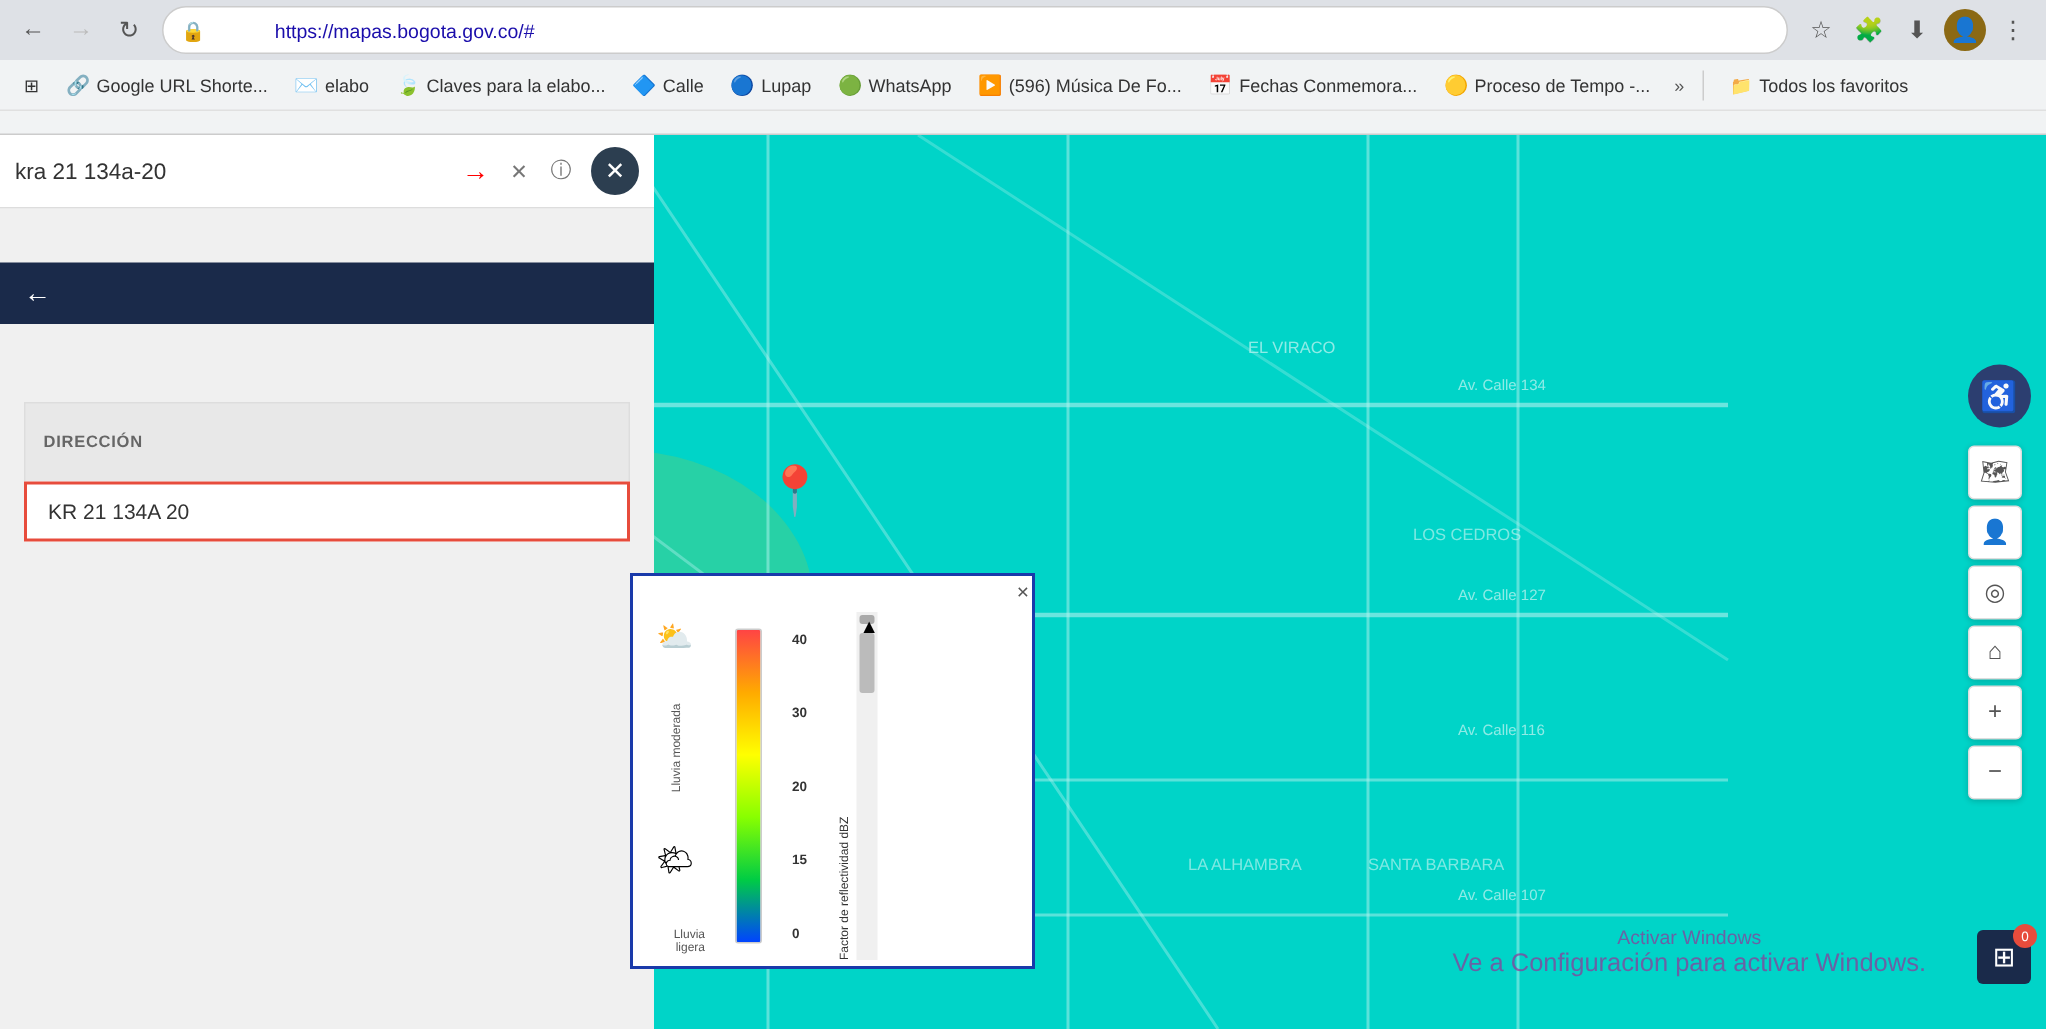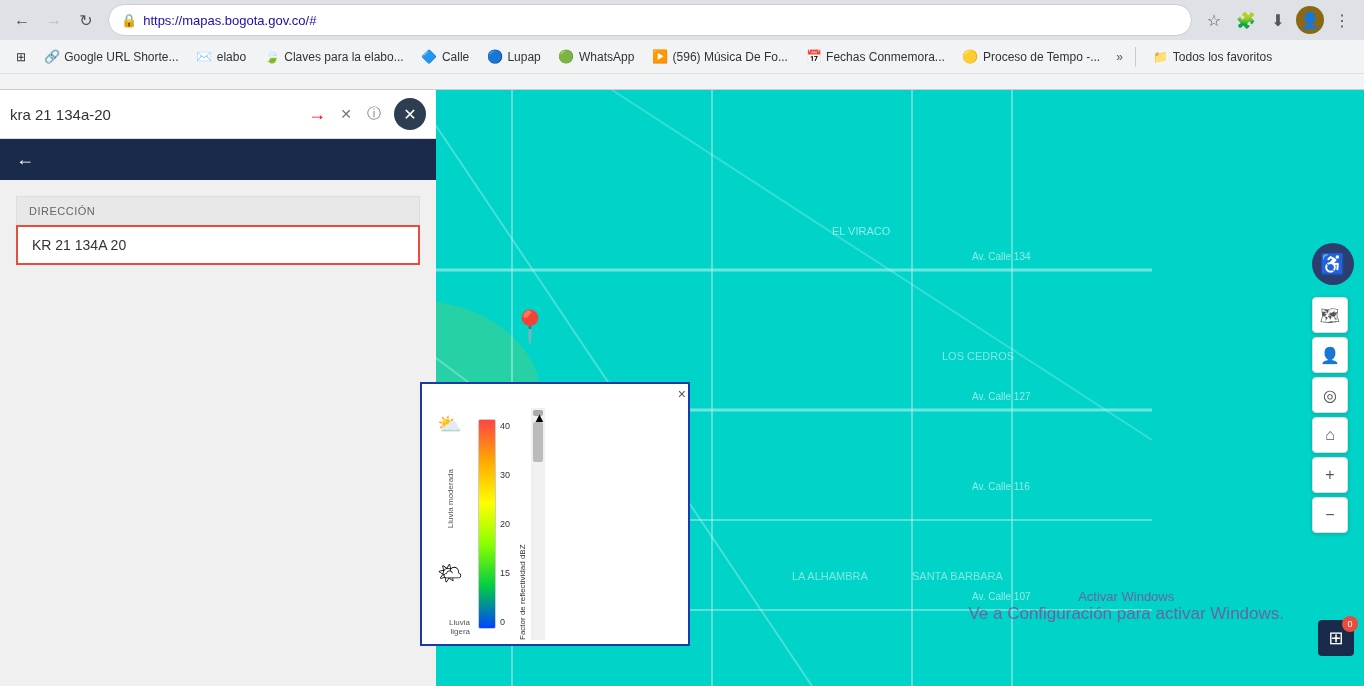--- a/index.html
+++ b/index.html
@@ -6,73 +6,73 @@
     body { font-family: Arial, sans-serif; font-size: 13px; overflow: hidden; width: 1364px; height: 686px; }
 
     
     .browser-chrome { background: #f1f3f4; height: 90px; border-bottom: 1px solid #ccc; }
     .browser-titlebar { height: 40px; display: flex; align-items: center; padding: 0 8px; gap: 8px; background: #dee1e6; }
     .browser-nav-btns { display: flex; gap: 4px; align-items: center; }
     .nav-btn { width: 28px; height: 28px; border-radius: 50%; border: none; background: transparent; cursor: pointer; display: flex; align-items: center; justify-content: center; color: #555; font-size: 16px; }
     .nav-btn.disabled { color: #bbb; cursor: default; }
     .address-bar { flex: 1; height: 32px; background: white; border-radius: 16px; display: flex; align-items: center; padding: 0 12px; gap: 6px; border: 1px solid #ccc; font-size: 13px; color: #333; }
     .address-bar .lock-icon { color: #555; font-size: 13px; }
-    .address-text { flex: 1; color: #1a0dab; font-size: 13px; }
+    .address-text { flex: 1; color: #1a0dab; font-size: 13px; margin-left: 40px; }
     .browser-actions { display: flex; gap: 4px; align-items: center; }
     .action-btn { width: 28px; height: 28px; border-radius: 50%; border: none; background: transparent; cursor: pointer; display: flex; align-items: center; justify-content: center; color: #555; font-size: 16px; }
     .profile-avatar { width: 28px; height: 28px; border-radius: 50%; background: #8b6914; overflow: hidden; display: flex; align-items: center; justify-content: center; }
 
     
     .bookmarks-bar { height: 34px; background: #f1f3f4; display: flex; align-items: center; padding: 0 8px; gap: 2px; border-bottom: 1px solid #e0e0e0; }
     .bookmark-item { display: flex; align-items: center; gap: 4px; padding: 3px 8px; border-radius: 4px; cursor: pointer; font-size: 12px; color: #333; white-space: nowrap; }
     .bookmark-icon { font-size: 13px; }
     .more-bookmarks { padding: 3px 6px; border-radius: 4px; cursor: pointer; color: #555; font-size: 12px; }
     .bookmarks-divider { width: 1px; height: 20px; background: #ccc; margin: 0 4px; }
     .all-favorites { display: flex; align-items: center; gap: 4px; margin-left: 4px; padding: 3px 8px; cursor: pointer; font-size: 12px; color: #333; }
 
     
     .main-content { display: flex; width: 1364px; height: 596px; position: relative; }
 
     
     .map-area { flex: 1; background: #00d4c8; position: relative; overflow: hidden; }
 
     
-    .side-panel { width: 436px; background: #f0f0f0; position: absolute; left: 0; top: 0; bottom: 0; z-index: 10; display: flex; flex-direction: column; }
+    .side-panel { width: 436px; background: #f0f0f0; position: absolute; left: 0; top: 0; bottom: 0; z-index: 10; display: flex; flex-direction: column; gap: 36px; }
     .search-bar { background: white; display: flex; align-items: center; padding: 8px 10px; gap: 8px; border-bottom: 1px solid #ddd; }
     .search-input { flex: 1; border: none; outline: none; font-size: 15px; color: #333; }
     .search-clear-btns { display: flex; gap: 4px; }
     .search-icon-btn { width: 24px; height: 24px; border-radius: 50%; border: none; background: transparent; cursor: pointer; color: #777; font-size: 14px; display: flex; align-items: center; justify-content: center; }
     .close-btn-x { width: 32px; height: 32px; background: #2c3e50; border-radius: 50%; border: none; cursor: pointer; color: white; font-size: 16px; display: flex; align-items: center; justify-content: center; }
 
     .results-header { background: #1a2a4a; color: white; display: flex; align-items: center; padding: 10px 16px; gap: 12px; }
     .back-btn { background: transparent; border: none; color: white; cursor: pointer; font-size: 18px; }
     .results-title { font-size: 16px; font-weight: bold; color: white; flex: 1; text-align: center; }
 
     .results-content { padding: 16px; }
-    .section-label { font-size: 11px; font-weight: normal; color: #666; letter-spacing: 0.5px; padding: 8px 12px; background: #e8e8e8; border: 1px solid #ddd; border-bottom: none; }
+    .section-label { font-size: 11px; font-weight: bold; color: #666; letter-spacing: 0.5px; padding: 20px 12px; background: #e8e8e8; border: 1px solid #ddd; border-bottom: none; }
     .address-result { border: 2px solid #e74c3c; background: white; padding: 10px 14px; cursor: pointer; font-size: 14px; color: #333; }
 
     
     .map-controls { position: absolute; right: 10px; top: 50%; transform: translateY(-50%); display: flex; flex-direction: column; gap: 4px; z-index: 20; }
     .map-control-btn { width: 36px; height: 36px; background: white; border: 1px solid #ddd; border-radius: 4px; cursor: pointer; display: flex; align-items: center; justify-content: center; font-size: 16px; color: #555; box-shadow: 0 1px 4px rgba(0,0,0,0.2); }
     .accessibility-btn { width: 42px; height: 42px; background: #2c3e70; border-radius: 50%; border: none; cursor: pointer; color: white; font-size: 20px; display: flex; align-items: center; justify-content: center; }
 
     
     .map-pin { position: absolute; font-size: 32px; color: #e74c3c; }
 
     
     .map-svg { position: absolute; inset: 0; width: 100%; height: 100%; opacity: 0.7; }
 
     
     .weather-popup { position: absolute; left: 420px; bottom: 40px; width: 270px; background: white; border: 2px solid #1a3aaa; z-index: 30; }
     .weather-popup-header { display: flex; justify-content: flex-end; padding: 2px; }
     .weather-close { background: transparent; border: none; cursor: pointer; font-size: 14px; color: #555; }
 
     
-    .watermark { position: absolute; bottom: 62px; right: 80px; font-size: 13px; color: rgba(150,50,150,0.7); text-align: center; }
+    .watermark { position: absolute; bottom: 34px; right: 80px; font-size: 13px; color: rgba(150,50,150,0.7); text-align: center; }
   </style>
 </head>
 <body>
 
 <div class="browser-chrome">
 
   <div class="browser-titlebar">
     <div class="browser-nav-btns">
       <button class="nav-btn">←</button>
       <button class="nav-btn disabled">→</button>
@@ -211,21 +211,21 @@
       </div>
       <div style="display:flex; height:240px; padding: 4px 8px;">
 
         <div style="display:flex; flex-direction:column; justify-content:space-between; align-items:center; width:40px; padding: 4px 0;">
           <span style="font-size:20px;">⛅</span>
           <div style="font-size:8px; color:#555; writing-mode:vertical-rl; transform:rotate(180deg); text-align:center;">Lluvia moderada</div>
           <span style="font-size:20px;">🌤</span>
           <div style="font-size:8px; color:#555; text-align:right;">Lluvia ligera</div>
         </div>
 
-        <div style="display:flex; align-items:center; gap:4px; margin: 0 8px;">
+        <div style="display:flex; align-items:center; gap:20px; margin: 0 20px; font-weight: bold;">
           <div style="width:18px; height:210px; background:linear-gradient(to top, #0044ff, #00cc44, #88ff00, #ffff00, #ffaa00, #ff4444); border-radius:2px; position:relative; border:1px solid #ccc;"></div>
           <div style="display:flex; flex-direction:column; justify-content:space-between; height:210px; font-size:9px; color:#333; padding:2px 0;">
             <span>40</span>
             <span>30</span>
             <span>20</span>
             <span>15</span>
             <span>0</span>
           </div>
         </div>
 

